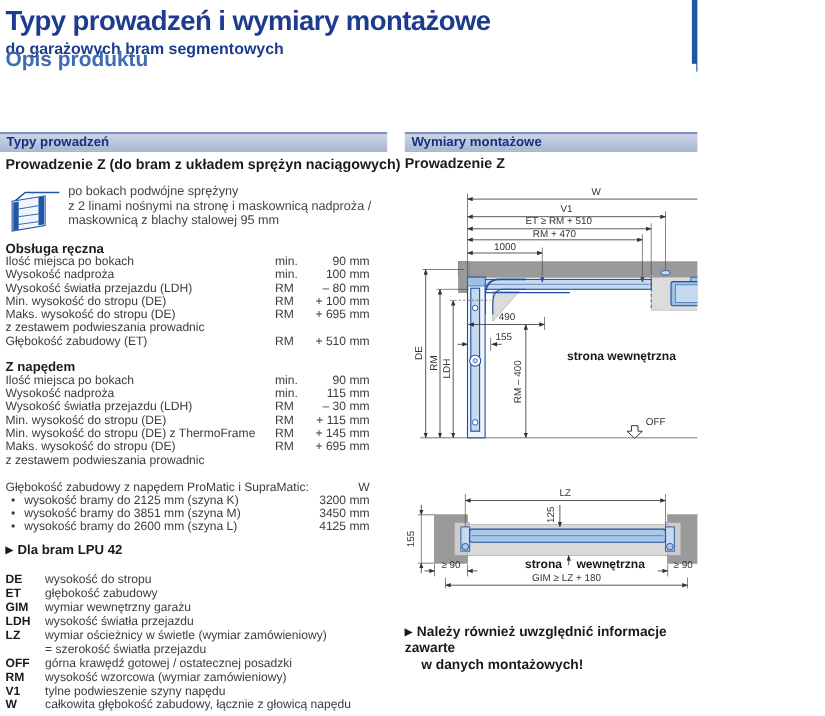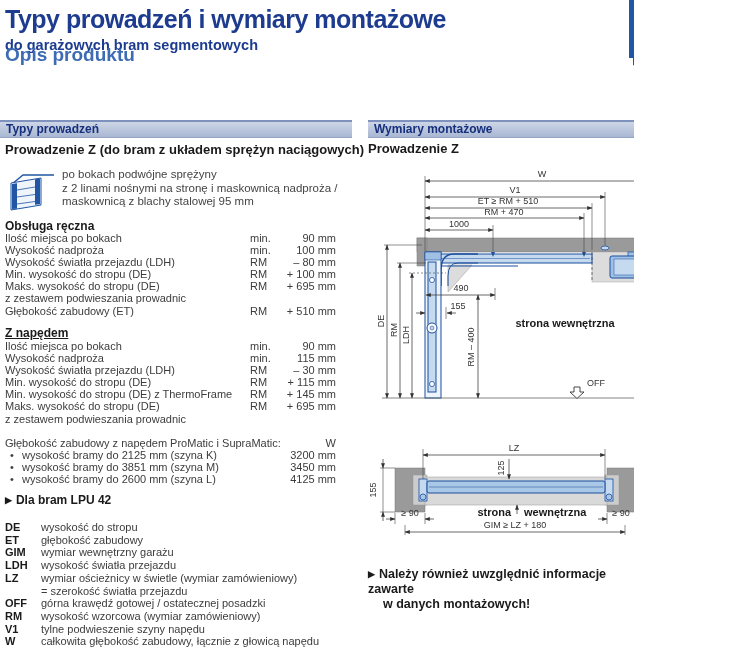--- a/index.html
+++ b/index.html
@@ -121,21 +121,21 @@
         <span class="qual"></span>
         <span class="val"></span>
       </div>
     <div class="row">
         <span class="lab">Głębokość zabudowy (ET)</span>
         <span class="qual">RM</span>
         <span class="val">+ 510 mm</span>
       </div>
   </div>
 
-  <div class="abs h2" style="left:5px;top:326px;text-decoration:underline;">Z napędem</div>
+  <div class="abs h2" style="left:5px;top:326px;">Z napędem</div>
   <div class="abs tbl" style="top:340px;">
     <div class="row">
         <span class="lab">Ilość miejsca po bokach</span>
         <span class="qual">min.</span>
         <span class="val">90 mm</span>
       </div>
     <div class="row">
         <span class="lab">Wysokość nadproża</span>
         <span class="qual">min.</span>
         <span class="val">115 mm</span>

